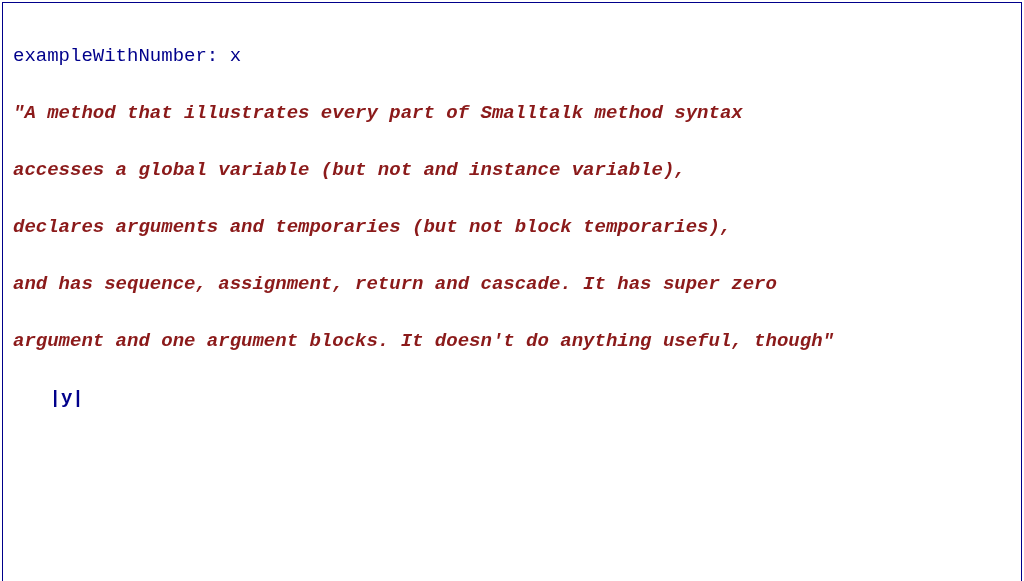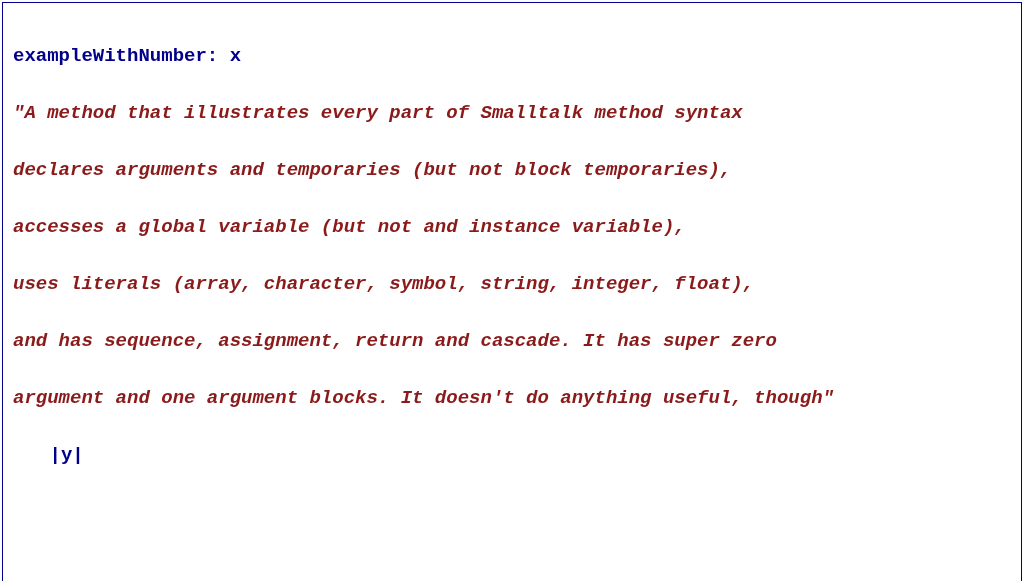--- a/index.html
+++ b/index.html
@@ -13,44 +13,43 @@
     }
     .code-box {
       border: 1px solid #00008b;
       margin: 2px;
       padding: 10px 10px 10px 10px;
       white-space: pre;
       overflow: hidden;
     }
     .signature {
       color: #00008b;
-      font-weight: bold;
+      font-weight: normal;
     }
     .comment {
       color: #8b1a1a;
       font-style: italic;
       font-weight: bold;
     }
     .code {
       color: #00008b;
       font-weight: bold;
     }
     .indent-1 {
       padding-left: 3.2ch;
     }
   </style>
 </head>
 <body>
 
 <div class="code-box">
 <div class="signature">exampleWithNumber: x</div>
 <div class="comment">"A method that illustrates every part of Smalltalk method syntax</div>
+<div class="comment">accesses a global variable (but not and instance variable),</div>
 <div class="comment">declares arguments and temporaries (but not block temporaries),</div>
-<div class="comment">accesses a global variable (but not and instance variable),</div>
-<div class="comment">uses literals (array, character, symbol, string, integer, float),</div>
 <div class="comment">and has sequence, assignment, return and cascade. It has super zero</div>
 <div class="comment">argument and one argument blocks. It doesn't do anything useful, though"</div>
 <div class="code indent-1">|y|</div>
 
 
 
 
 
 
 

